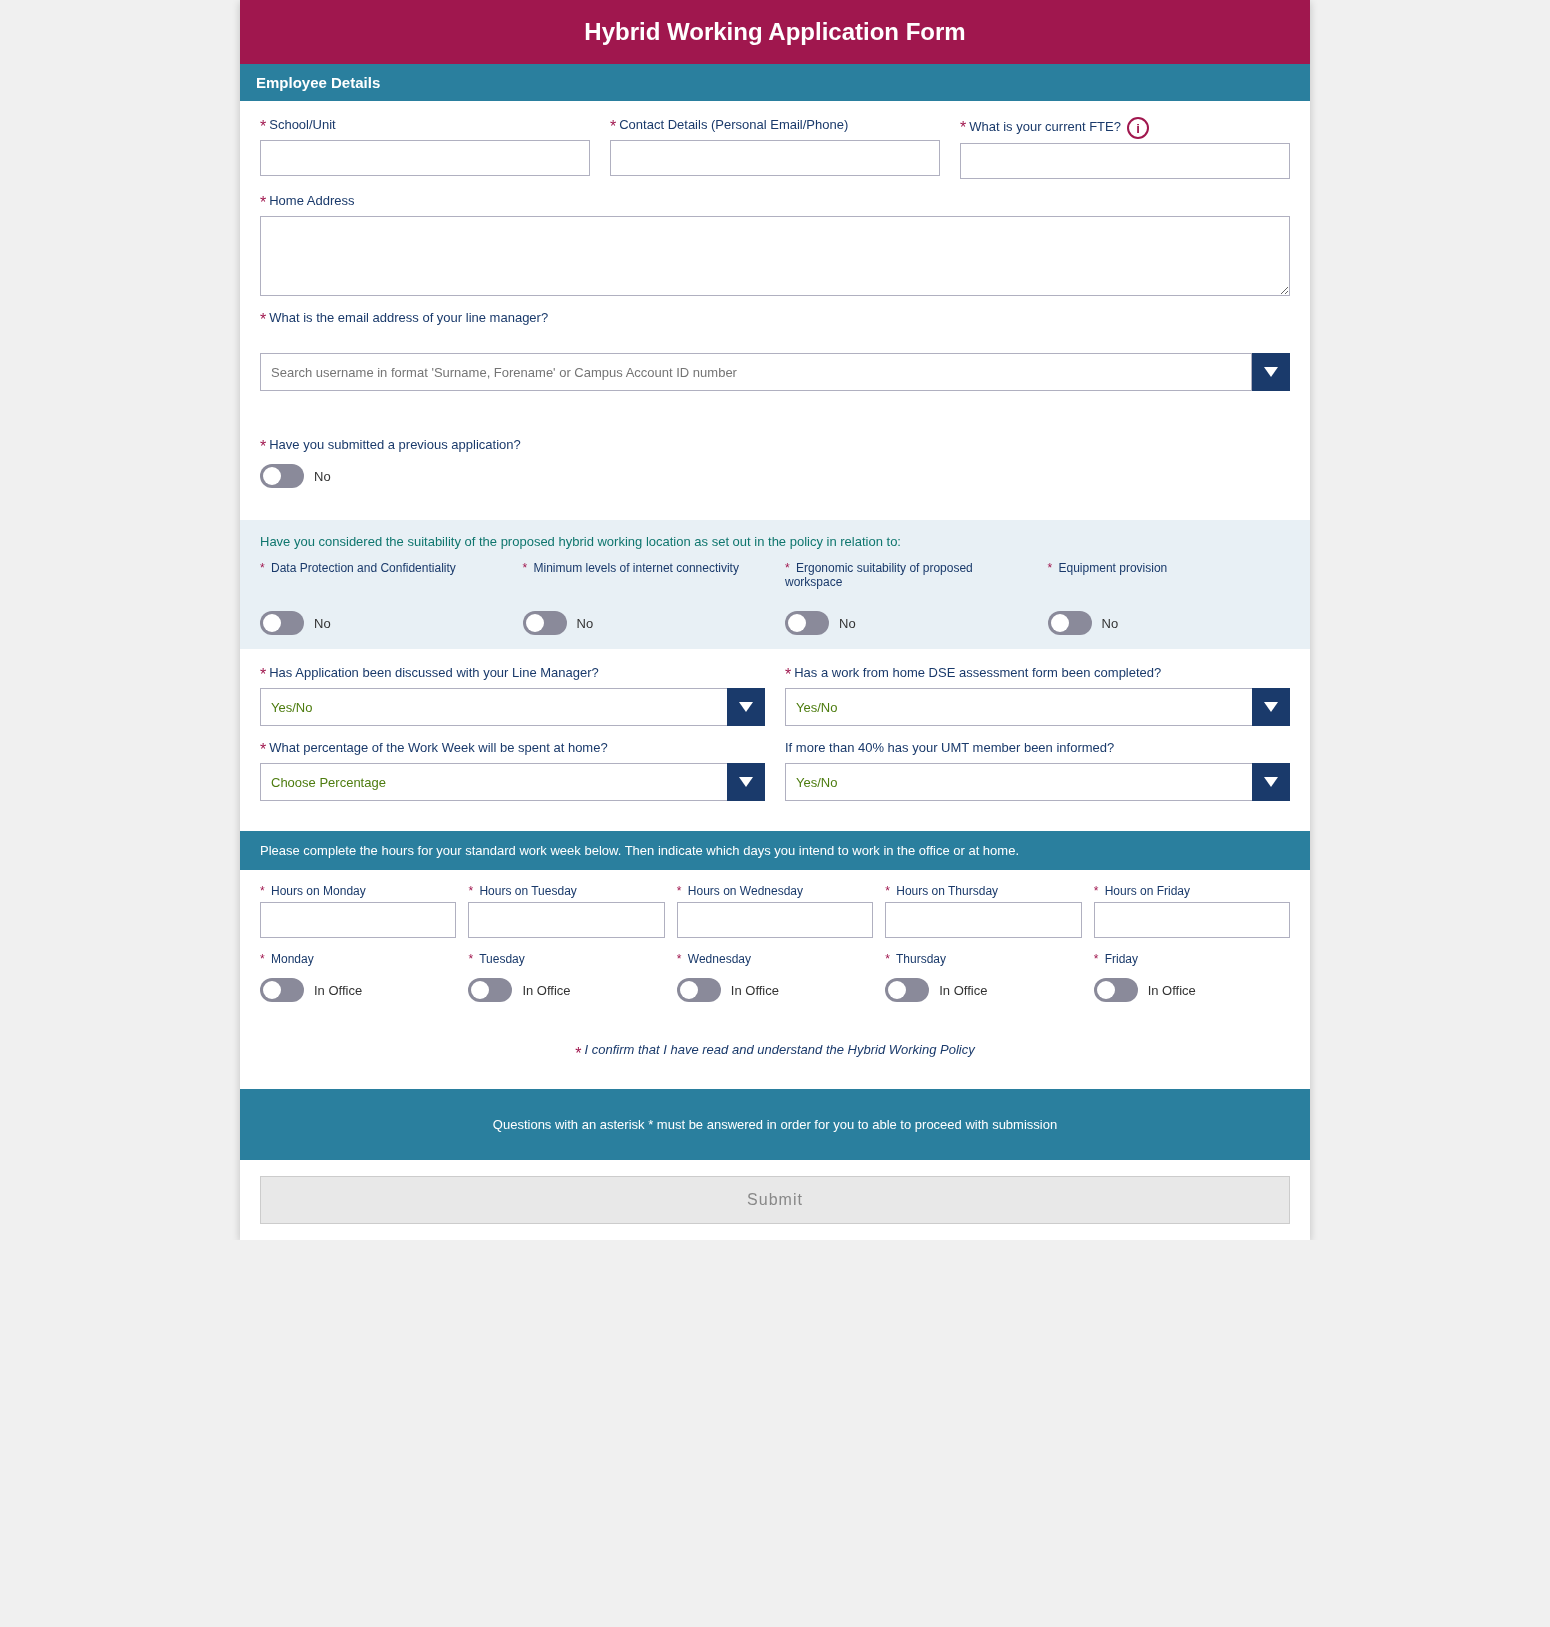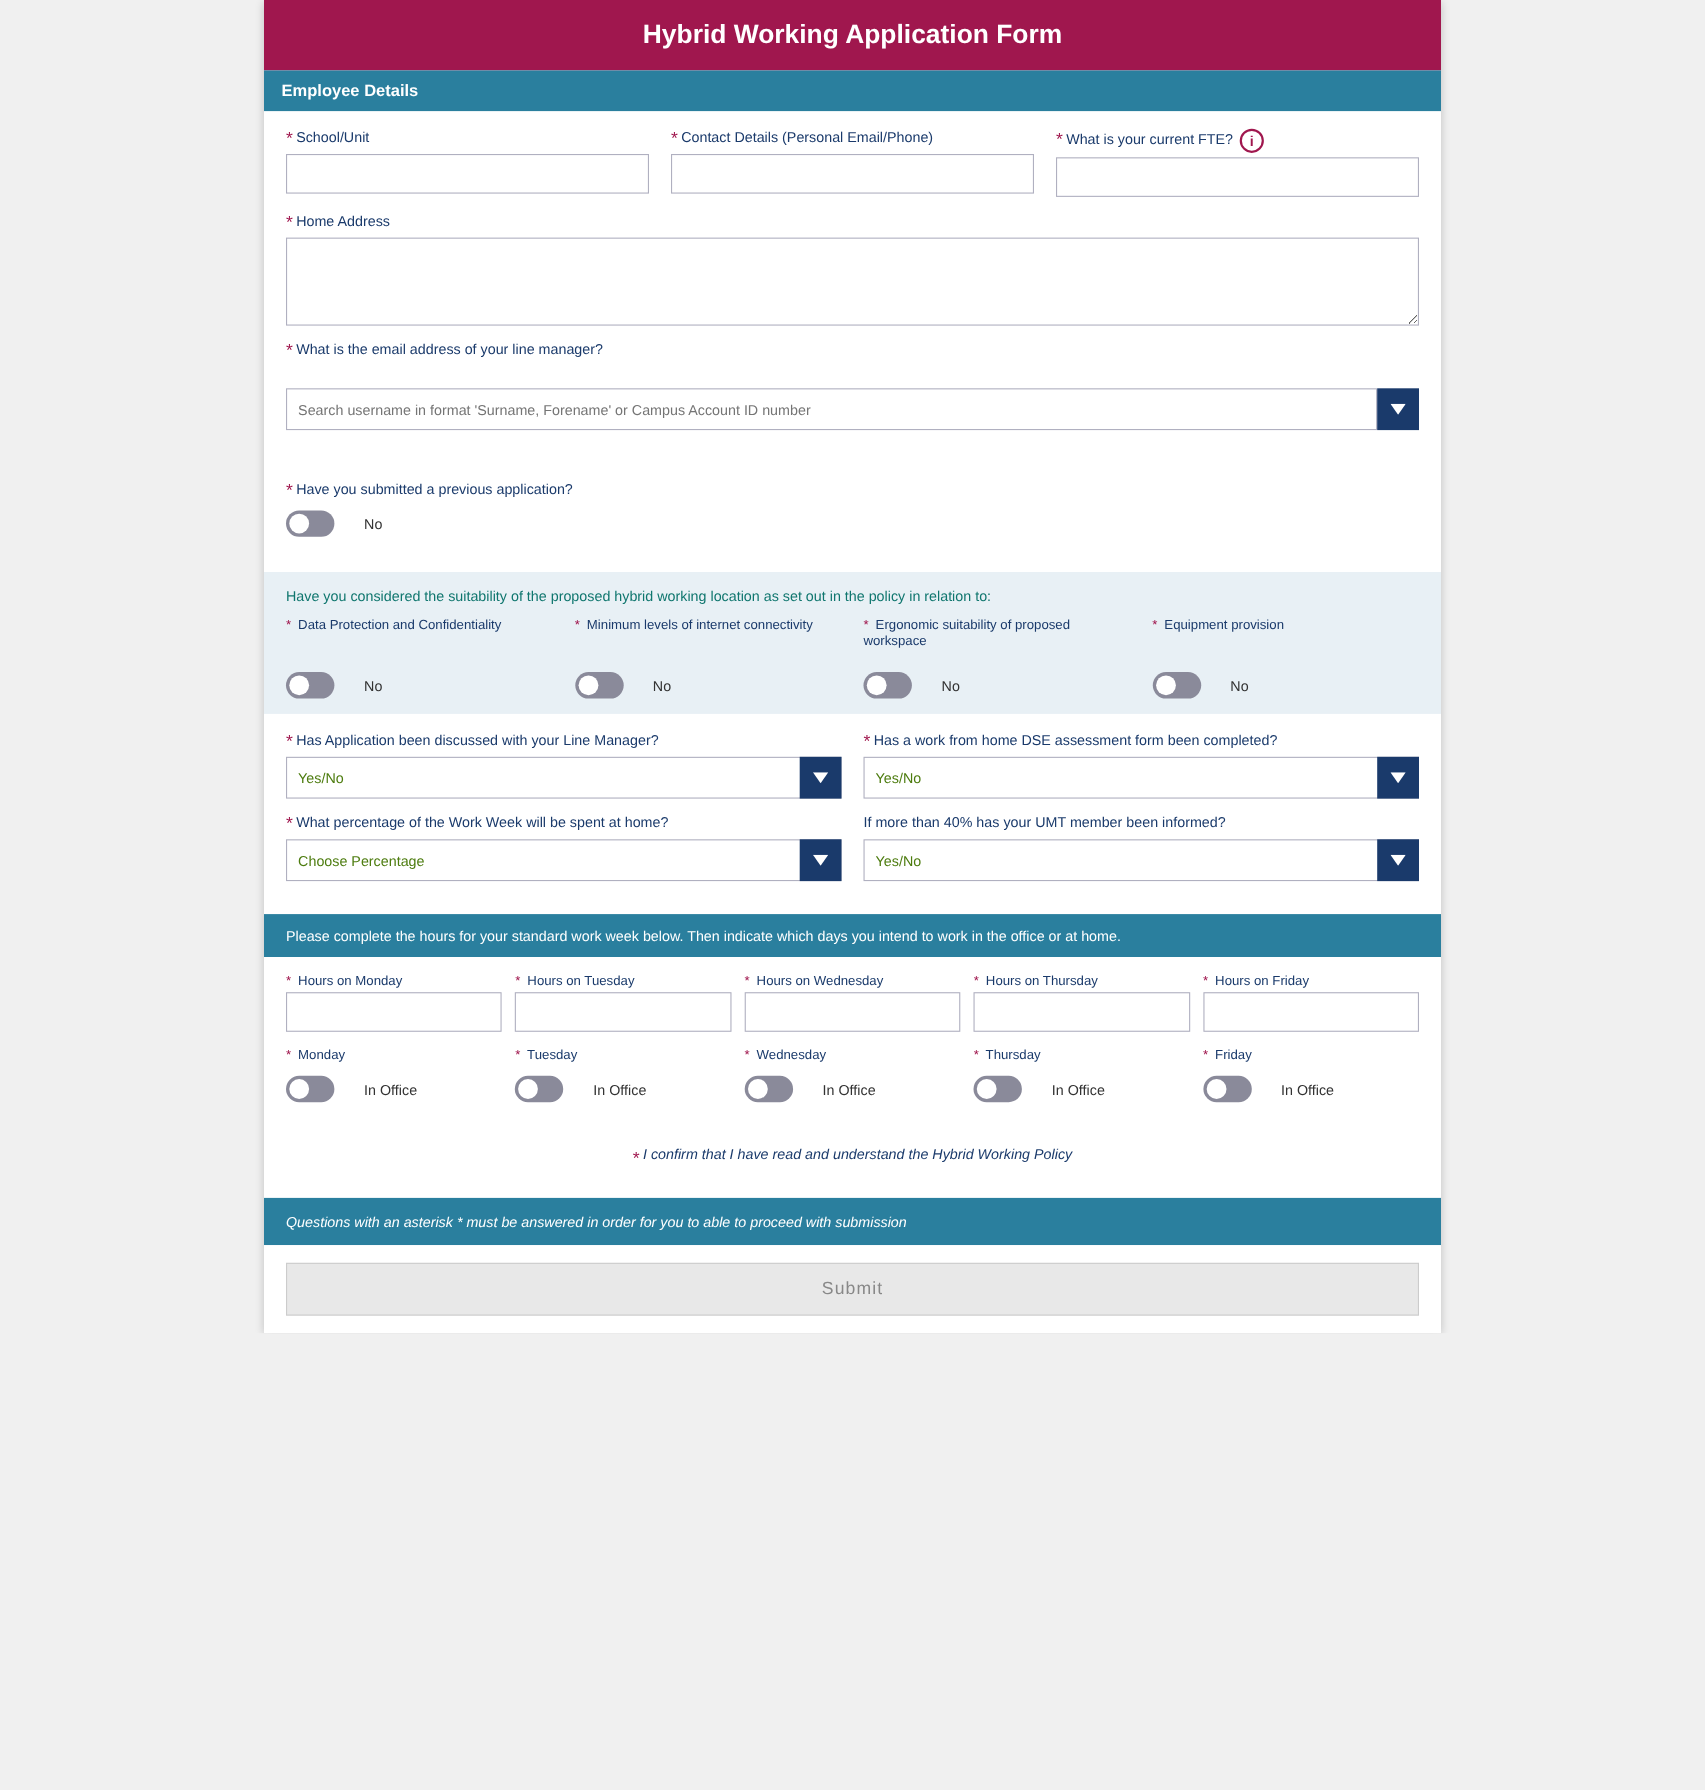--- a/index.html
+++ b/index.html
@@ -113,21 +113,21 @@
       align-items: center;
       justify-content: center;
       flex-shrink: 0;
     }
     .dropdown-btn svg {
       fill: #fff;
     }
     .toggle-row {
       display: flex;
       align-items: center;
-      gap: 27px;
+      gap: 10px;
       margin-top: 6px;
     }
     .toggle {
       position: relative;
       width: 44px;
       height: 24px;
       flex-shrink: 0;
     }
     .toggle input {
       opacity: 0;
@@ -250,24 +250,23 @@
     }
     .confirm-row {
       display: flex;
       align-items: center;
       justify-content: center;
       gap: 10px;
     }
     .footer-note {
       background: #2a7f9e;
       color: #fff;
-      text-align: left;
-      padding: 14px 20px;
-      font-size: 13px;
-      font-style: italic;
+      text-align: center;
+      padding: 28px 20px;
+      font-size: 13px;
     }
     .submit-section {
       padding: 16px 20px;
       background: #fff;
     }
     .submit-btn {
       width: 100%;
       padding: 14px;
       background: #e8e8e8;
       border: 1px solid #ccc;

